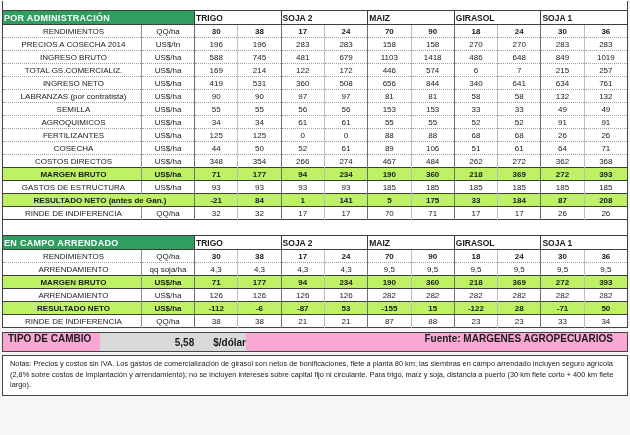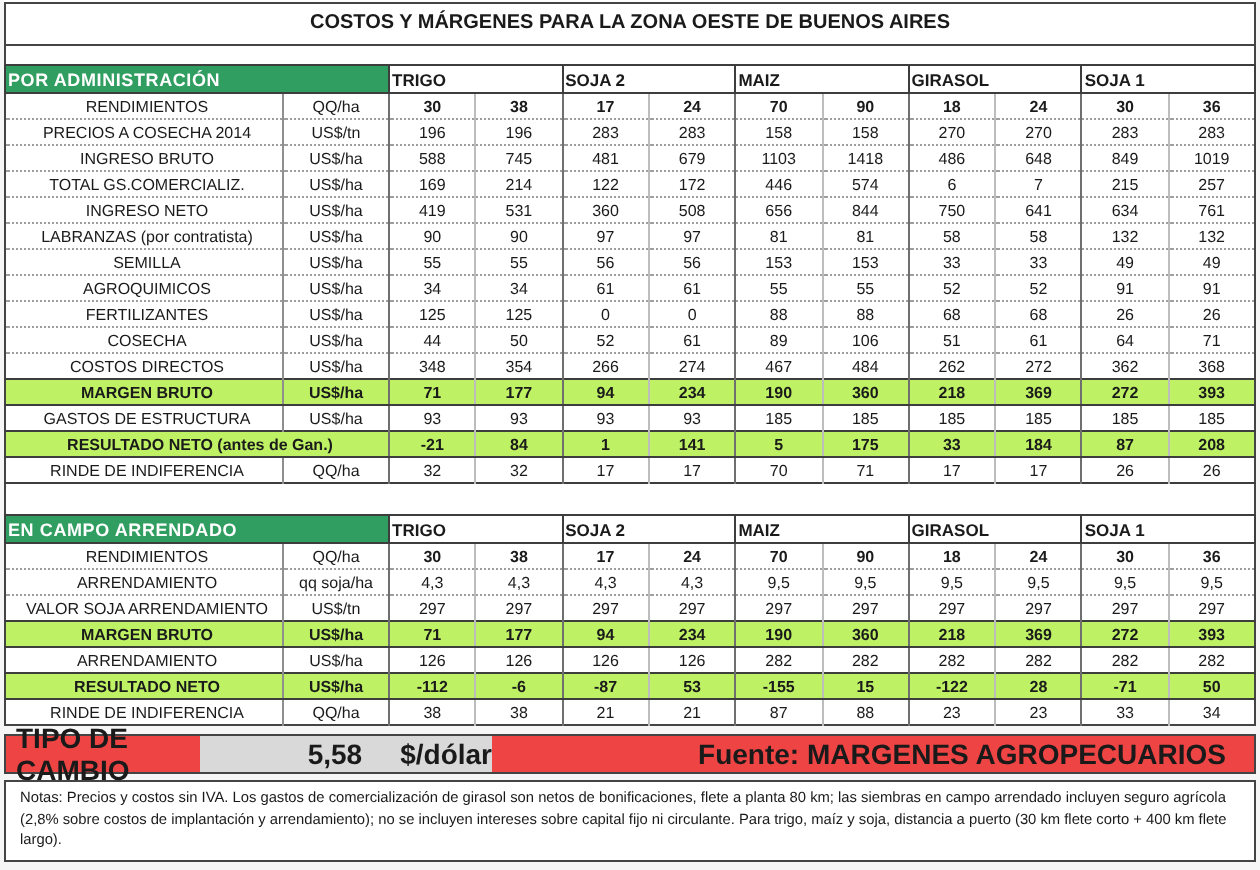--- a/index.html
+++ b/index.html
@@ -30,37 +30,36 @@
   tr.crophead td{
     font-weight:bold;text-align:left;border:1px solid #3d3d3d;
     font-size:8.5px;height:13px;background:#fff;
   }
   tr.crophead td.green{
     background:#2f9e60;color:#ffffff;font-size:9px;letter-spacing:.3px;
   }
   tr.spacer td{height:15px;border-top:1px solid #3d3d3d;background:#fff;}
   .xbar{
     width:624px;margin:4px auto 0;border:1px solid #444;height:18px;
-    display:flex;align-items:center;font-size:14px;background:#ef4444;
+    display:flex;font-size:10px;background:#f9a8d4;
   }
   .xbar-label{font-weight:bold;padding-left:5px;width:92px;}
   .xbar-grey{background:#d9d9d9;height:100%;width:146px;display:flex;align-items:center;}
   .xbar-value{font-weight:bold;width:60px;text-align:right;margin-left:47px;}
   .xbar-unit{font-weight:bold;margin-left:7px;padding-left:12px;}
   .xbar-source{margin-left:auto;font-weight:bold;padding-right:14px;}
   .notes-box{
     width:610px;margin:3px auto 0;border:1px solid #444;background:#fff;
     font-size:7.4px;line-height:1.45;padding:3px 7px 4px 7px;min-height:26px;
   }
 </style>
 </head>
 <body>
 
 <div class="sheet">
-  <div class="title-box">COSTOS Y MÁRGENES PARA LA ZONA OESTE DE BUENOS AIRES</div>
   <div class="gap-top"></div>
   <table class="main">
     <colgroup>
       <col class="c-label">
         <col class="c-unit">
       <col>
         <col>
         <col>
         <col>
         <col>
@@ -137,21 +136,21 @@
         </tr>
         <tr class="">
           <td class="lbl">INGRESO NETO</td>
           <td class="unit">US$/ha</td>
           <td class="val grp">419</td>
           <td class="val">531</td>
           <td class="val grp">360</td>
           <td class="val">508</td>
           <td class="val grp">656</td>
           <td class="val">844</td>
-          <td class="val grp">750</td>
+          <td class="val grp">340</td>
           <td class="val">641</td>
           <td class="val grp">634</td>
           <td class="val">761</td>
         </tr>
         <tr class="">
           <td class="lbl">LABRANZAS (por contratista)</td>
           <td class="unit">US$/ha</td>
           <td class="val grp">90</td>
           <td class="val">90</td>
           <td class="val grp">97</td>
@@ -319,34 +318,20 @@
           <td class="val grp">4,3</td>
           <td class="val">4,3</td>
           <td class="val grp">4,3</td>
           <td class="val">4,3</td>
           <td class="val grp">9,5</td>
           <td class="val">9,5</td>
           <td class="val grp">9,5</td>
           <td class="val">9,5</td>
           <td class="val grp">9,5</td>
           <td class="val">9,5</td>
-        </tr>
-        <tr class="">
-          <td class="lbl">VALOR SOJA ARRENDAMIENTO</td>
-          <td class="unit">US$/tn</td>
-          <td class="val grp">297</td>
-          <td class="val">297</td>
-          <td class="val grp">297</td>
-          <td class="val">297</td>
-          <td class="val grp">297</td>
-          <td class="val">297</td>
-          <td class="val grp">297</td>
-          <td class="val">297</td>
-          <td class="val grp">297</td>
-          <td class="val">297</td>
         </tr>
         <tr class="emph ">
           <td class="lbl">MARGEN BRUTO</td>
           <td class="unit">US$/ha</td>
           <td class="val grp">71</td>
           <td class="val">177</td>
           <td class="val grp">94</td>
           <td class="val">234</td>
           <td class="val grp">190</td>
           <td class="val">360</td>

